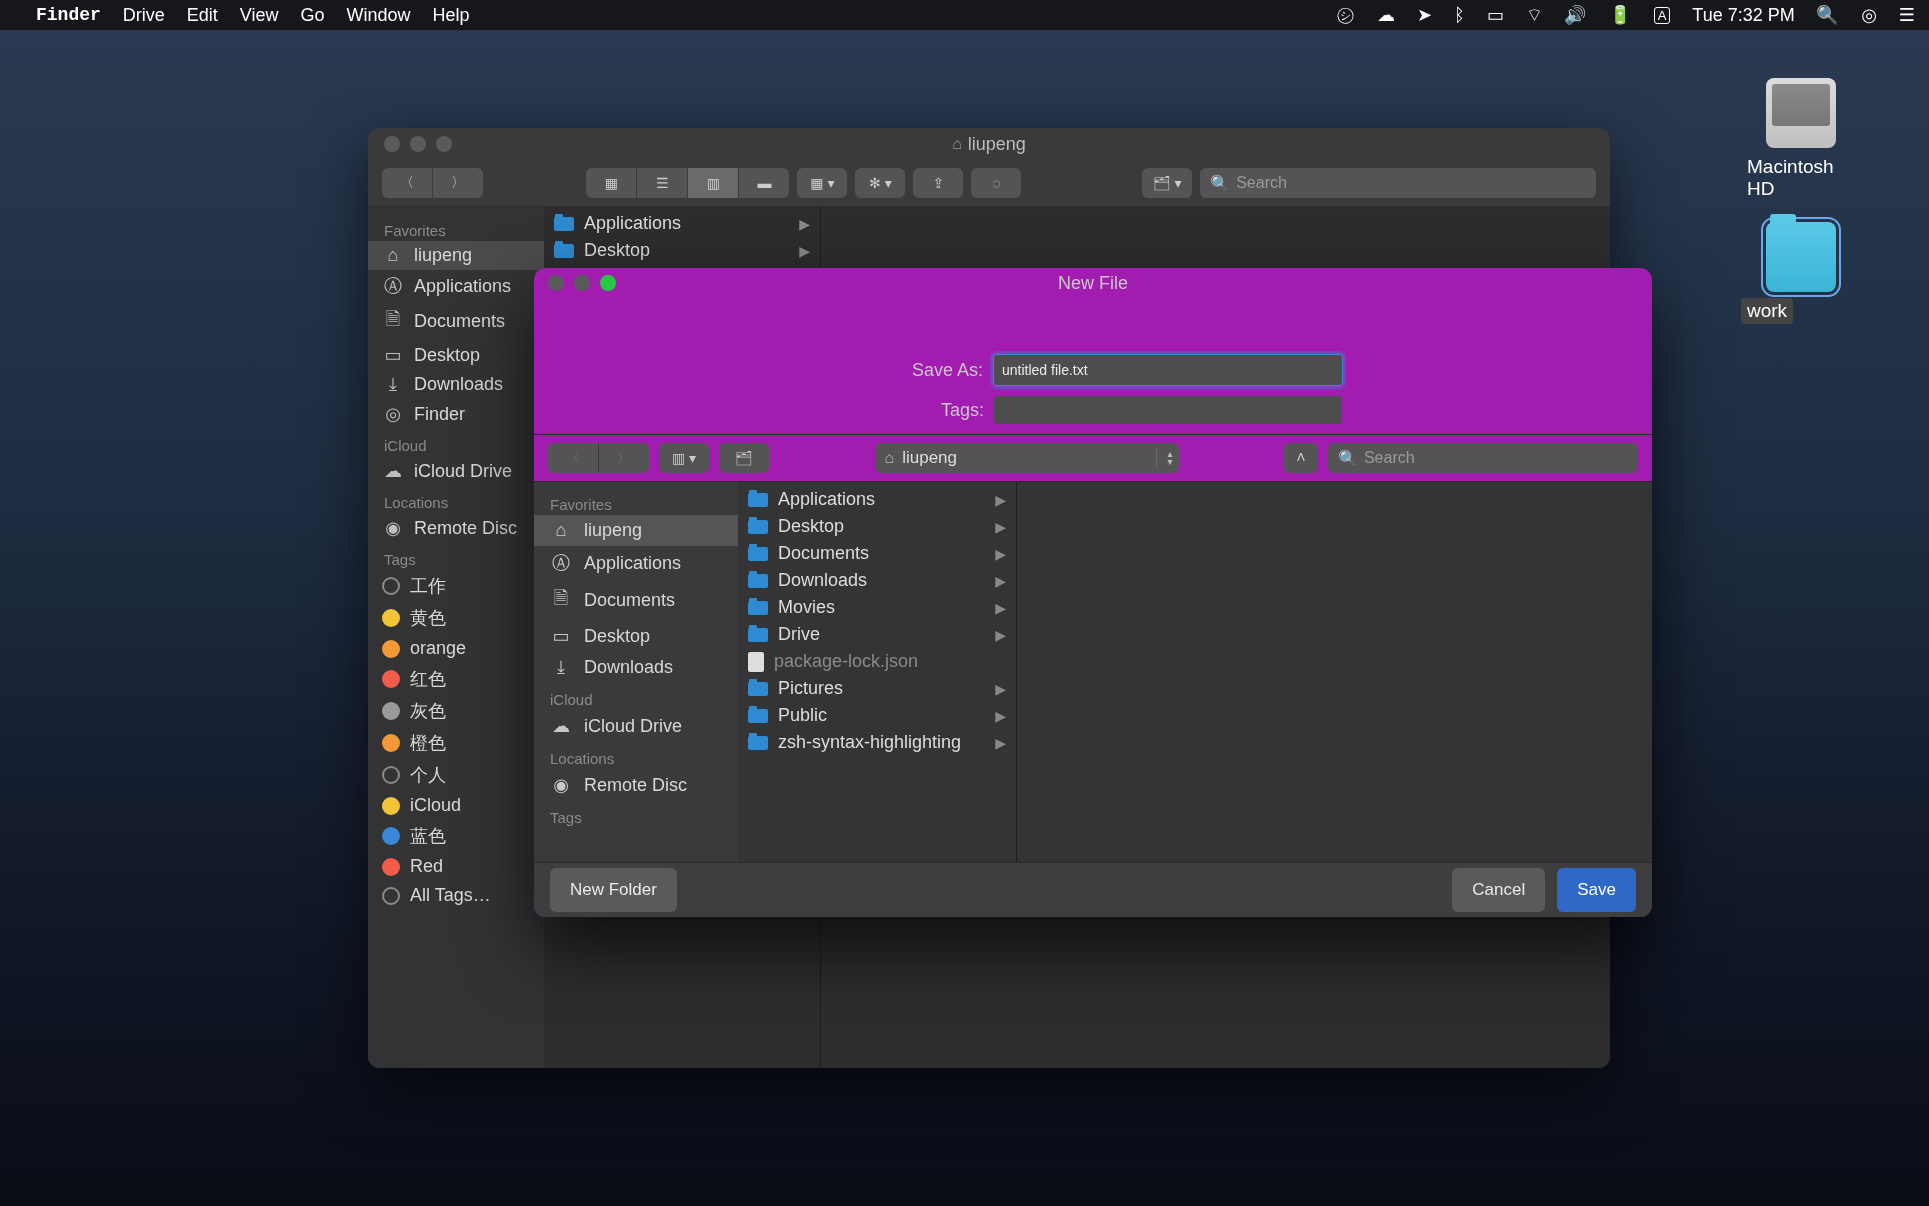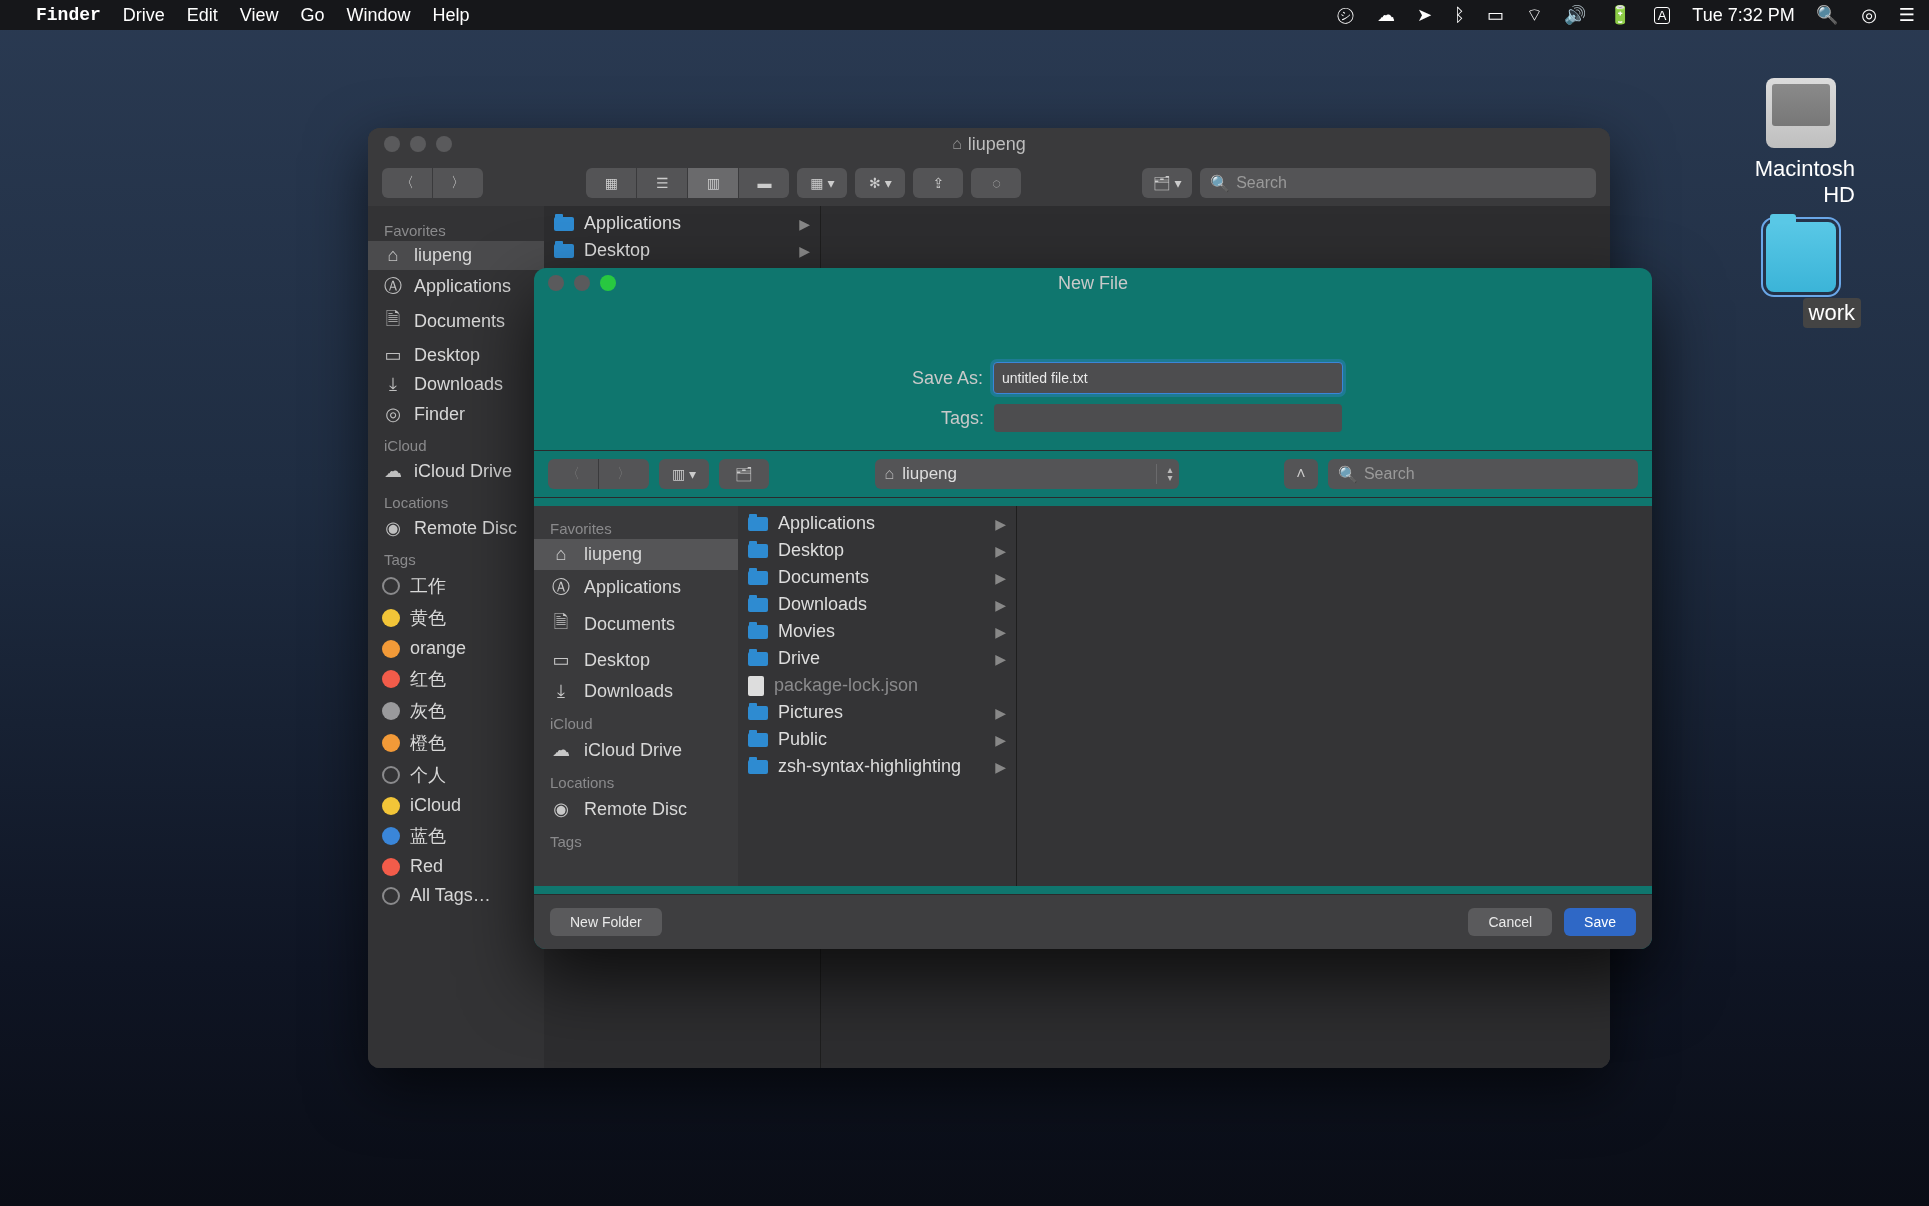--- a/index.html
+++ b/index.html
@@ -25,23 +25,23 @@
     color: #fff;
   }
   .menu-left, .menu-right { display: flex; align-items: center; gap: 22px; }
   .menu-left .app-name { font-weight: bold; font-family: Liberation Mono, monospace; }
   .menu-left span, .menu-right span { cursor: default; }
   .apple-logo { font-size: 20px; }
   
   .desktop-icon {
     position: absolute;
     width: 120px;
-    text-align: right;
+    text-align: left;
     color: #fff;
-    font-size: 22px;
+    font-size: 19px;
   }
   .desktop-icon .icon-box {
     width: 70px; height: 70px;
     margin: 0 auto 6px;
     border-radius: 8px;
   }
   .hdd-icon {
     background: linear-gradient(#dcdcdc, #bfbfbf);
     border-radius: 6px;
     position: relative;
@@ -157,26 +157,25 @@
   .folder-mini::before{content:"";position:absolute;top:-3px;left:1px;width:8px;height:4px;background:#2e8bd1;border-radius:1px 1px 0 0;}
   .file-mini{width:16px;height:20px;background:#ddd;border-radius:2px;}
   .chev{color:#888;font-size:14px;}
   .right-blank{flex:1;background:#2d2d2f;}
 
   
   .save-dialog {
     position:absolute;
     top: 268px; left: 534px;
     width: 1118px;
-    background:#0f766e;
+    background:#a21caf;
     border-radius:12px;
     box-shadow:0 30px 70px rgba(0,0,0,0.7);
     display:flex;flex-direction:column;
     overflow:hidden;
-    gap:8px;
   }
   .sd-title {
     height:30px;display:flex;align-items:center;position:relative;
   }
   .sd-title .traffic-lights{padding-left:14px;gap:10px;}
   .sd-title .tcenter{position:absolute;left:0;right:0;text-align:center;color:#c9c9c9;font-size:18px;}
   .sd-form {
     padding:12px 20px 10px;display:flex;flex-direction:column;gap:10px;align-items:center;
   }
   .sd-row{display:flex;align-items:center;gap:10px;}
@@ -219,22 +218,22 @@
   .sd-sidebar .si{width:22px;text-align:center;opacity:0.9;}
   .sd-list{
     width:278px;border-right:1px solid #1e1e1e;padding:4px 0;
   }
   .sd-blank{flex:1;}
   .sd-footer{
     height:54px;background:#3e3e40;border-top:1px solid #2a2a2c;
     display:flex;align-items:center;padding:0 16px;
   }
   .btn{
-    height:28px;border-radius:6px;background:#5a5a5c;color:#eaeaea;
-    border:none;font-size:14px;padding:0 20px;cursor:pointer;
+    height:44px;border-radius:6px;background:#5a5a5c;color:#eaeaea;
+    border:none;font-size:17px;padding:0 20px;cursor:pointer;
   }
   .btn.primary{background:#2f68c6;color:#fff;}
   .sd-footer .spacer{flex:1;}
   .sd-footer .btn{margin-left:12px;}
   .sd-footer .newfolder{margin-left:0;}
 </style>
 </head>
 <body>
 
 <div class="menu-bar">

